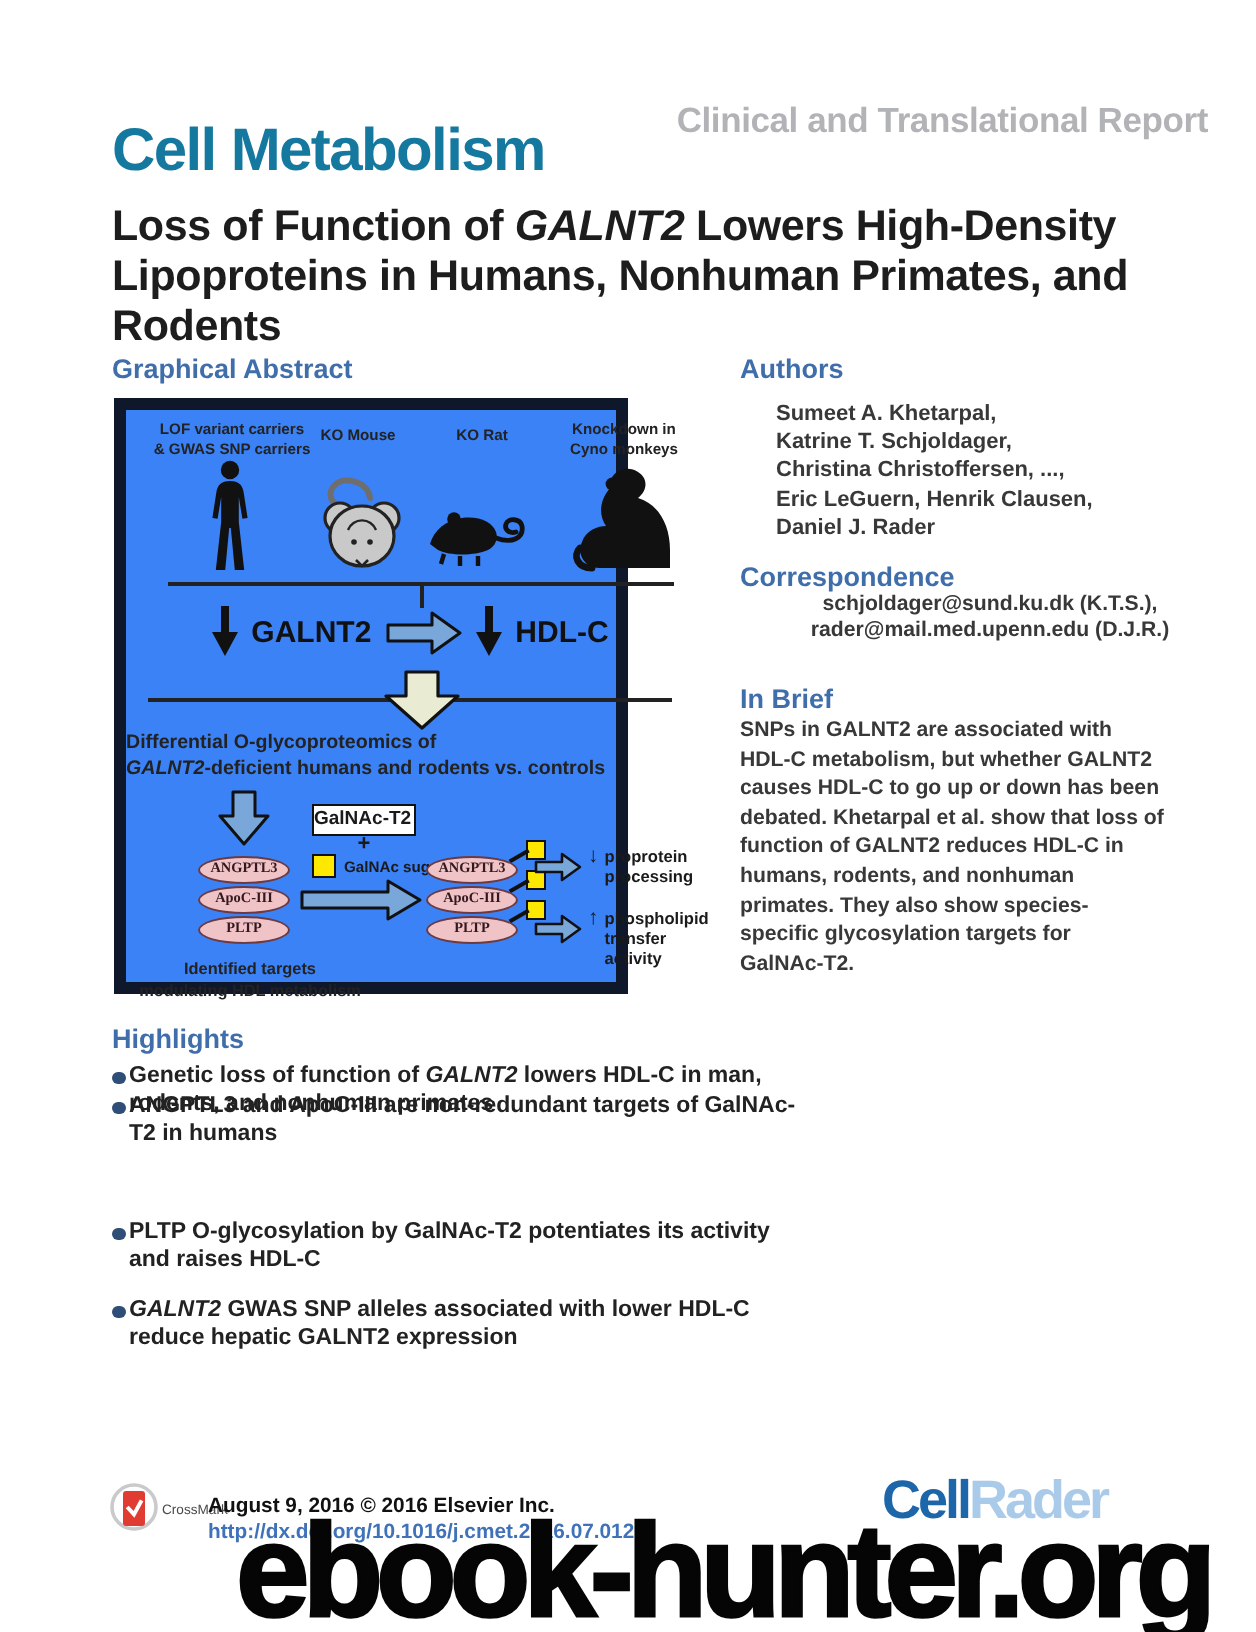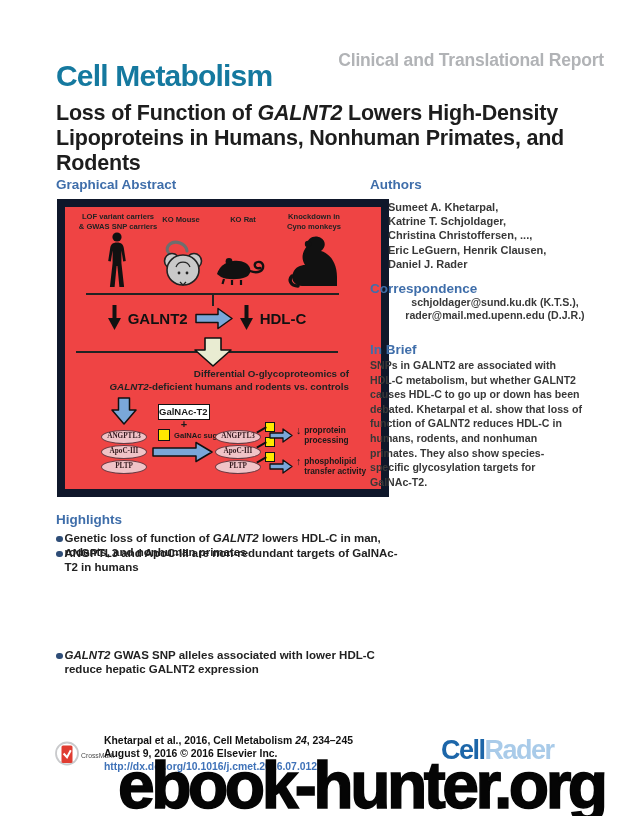--- a/index.html
+++ b/index.html
@@ -8,26 +8,26 @@
   .abs{position:absolute;}
 
   
   .report-type{top:50px;left:0;width:604px;text-align:right;font-size:17.5px;font-weight:bold;color:#b1b3b6;letter-spacing:-0.2px;}
   .journal-logo{top:59px;left:56px;font-size:30px;font-weight:bold;color:#15799f;letter-spacing:-0.8px;}
   .title{top:101px;left:56px;width:545px;margin:0;font-size:21.5px;line-height:25px;font-weight:bold;color:#1d1d1d;letter-spacing:-0.2px;}
 
   .sec-head{font-size:13.5px;font-weight:600;color:#3f6eaa;}
 
   
-  .ga-box{top:199px;left:57px;width:332px;height:298px;border:8px solid #0f172a;box-sizing:border-box;background:#ef4444;}
+  .ga-box{top:199px;left:57px;width:257px;height:298px;border:6px solid #0f172a;box-sizing:border-box;background:#3b82f6;}
   .ga-label{font-size:7.6px;font-weight:bold;line-height:1.28;text-align:center;color:#222;}
   .ga-line{background:#222;}
   .fx-row{top:96px;left:0;width:284px;height:30px;display:flex;align-items:center;justify-content:center;gap:7px;}
   .fx-gene{font-size:15px;font-weight:800;color:#111;}
-  .ga-caption{width:284px;text-align:right;font-size:9.8px;font-weight:bold;color:#222;}
+  .ga-caption{width:284px;text-align:left;font-size:9.8px;font-weight:bold;color:#222;}
   .enzyme-box{border:1.6px solid #111;box-sizing:border-box;text-align:left;font-size:9.5px;font-weight:bold;line-height:13px;background:#fff;}
   .plus{font-size:11px;font-weight:bold;text-align:center;}
   .sugar-sq{width:12px;height:12px;background:#ffe800;border:1.4px solid #111;box-sizing:border-box;}
   .sugar-lab{font-size:7.6px;font-weight:bold;}
   .oval{width:46px;height:14px;border-radius:50%;background:#f0c3c7;border:1.3px solid #6b3a42;box-sizing:border-box;
         text-align:center;font-size:7.2px;font-weight:bold;line-height:11.5px;color:#33191e;font-family:Liberation Serif, serif;}
   .mini-sq{width:10px;height:10px;background:#ffe800;border:1.2px solid #111;box-sizing:border-box;}
   .connector{width:11px;height:1.6px;background:#111;transform:rotate(-30deg);}
   .fx-note{display:flex;gap:3px;align-items:flex-start;}
   .fx-note .dir{font-size:10.5px;font-weight:800;line-height:1;}
@@ -165,55 +165,59 @@
       <span class="txt">proprotein<br>processing</span>
     </div>
     <svg class="abs" style="top:252px;left:204px;" width="24" height="15" viewBox="0 0 24 15">
       <polygon points="1,5 14,5 14,1 23,7.5 14,14 14,10 1,10" fill="#7aa7d9" stroke="#111" stroke-width="1.3" stroke-linejoin="round"></polygon>
     </svg>
     <div class="abs fx-note" style="top:249px;left:231px;">
       <span class="dir">↑</span>
       <span class="txt">phospholipid<br>transfer activity</span>
     </div>
 
+    <div class="abs ga-id-cap" style="top:275px;left:0;">Identified targets<br>modulating HDL metabolism</div>
   </div>
 
   <div class="abs sec-head" style="top:177px;left:370px;">Authors</div>
   <div class="abs authors-list">Sumeet A. Khetarpal,<br>Katrine T. Schjoldager,<br>Christina Christoffersen, ...,<br>Eric LeGuern, Henrik Clausen,<br>Daniel J. Rader</div>
 
   <div class="abs sec-head" style="top:281px;left:370px;">Correspondence</div>
   <div class="abs correspondence">schjoldager@sund.ku.dk (K.T.S.),<br>rader@mail.med.upenn.edu (D.J.R.)</div>
 
   <div class="abs sec-head" style="top:342px;left:370px;">In Brief</div>
   <div class="abs inbrief">SNPs in GALNT2 are associated with<br>HDL-C metabolism, but whether GALNT2<br>causes HDL-C to go up or down has been<br>debated. Khetarpal et al. show that loss of<br>function of GALNT2 reduces HDL-C in<br>humans, rodents, and nonhuman<br>primates. They also show species-<br>specific glycosylation targets for<br>GalNAc-T2.</div>
 
   <div class="abs sec-head" style="top:512px;left:56px;">Highlights</div>
   <div class="abs hl-item" style="top:531px;">
     <span class="hl-bullet"></span>
     <span class="hl-text">Genetic loss of function of <i>GALNT2</i> lowers HDL-C in man,<br>rodents, and nonhuman primates</span>
   </div>
   <div class="abs hl-item" style="top:546px;">
     <span class="hl-bullet"></span>
     <span class="hl-text">ANGPTL3 and ApoC-III are non-redundant targets of GalNAc-<br>T2 in humans</span>
+  </div>
+  <div class="abs hl-item" style="top:609px;">
+    <span class="hl-bullet"></span>
+    <span class="hl-text">PLTP O-glycosylation by GalNAc-T2 potentiates its activity<br>and raises HDL-C</span>
   </div>
   <div class="abs hl-item" style="top:648px;">
     <span class="hl-bullet"></span>
     <span class="hl-text"><i>GALNT2</i> GWAS SNP alleles associated with lower HDL-C<br>reduce hepatic GALNT2 expression</span>
   </div>
 
   <div class="abs" style="top:741px;left:54px;width:52px;">
     <svg width="26" height="28" viewBox="0 0 26 28">
       <circle cx="13" cy="12.5" r="11" fill="#fff" stroke="#c9cacc" stroke-width="1.8"></circle>
       <rect x="7.5" y="4.5" width="11" height="17.5" rx="1.5" fill="#e03c31"></rect>
       <path d="M9.6,12.5 L13,16.2 L16.8,9.2" stroke="#fff" stroke-width="2" fill="none"></path>
     </svg>
   </div>
   <div class="abs cm-label" style="top:752px;left:81px;">CrossMark</div>
 
-  <div class="abs citation" style="top:735px;">Khetarpal et al., 2016, Cell Metabolism <i>24</i>, 234–245</div>
   <div class="abs citation" style="top:748px;">August 9, 2016 © 2016 Elsevier Inc.</div>
   <a class="abs citation doi" style="top:760.5px;text-decoration:none;" href="#">http://dx.doi.org/10.1016/j.cmet.2016.07.012</a>
 
   <div class="abs cellpress">
     <span class="cp-dark">Cell</span><span class="cp-light">Rader</span>
   </div>
 
   <div class="abs watermark">ebook-hunter.org</div>
 
 </div>

